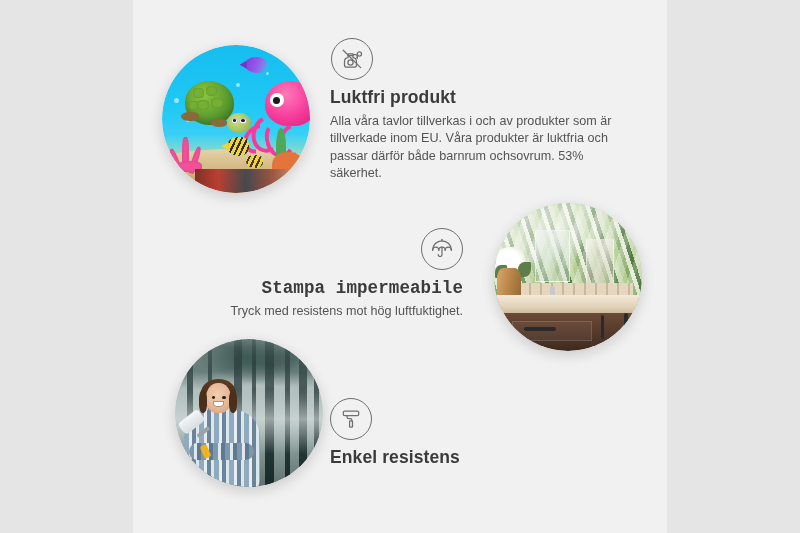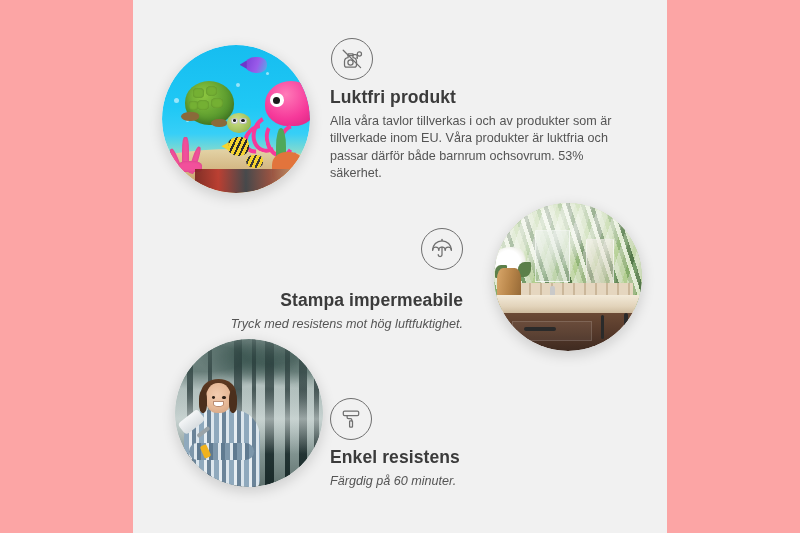--- a/index.html
+++ b/index.html
@@ -11,21 +11,21 @@
     width: 800px;
     height: 533px;
     font-family: "Liberation Sans", sans-serif;
     overflow: hidden;
   }
 
   #stage {
     position: relative;
     width: 800px;
     height: 533px;
-    background: #fca5a5;
+    background: #e5e5e5;
   }
 
   
   .panel {
     position: absolute;
     left: 133px;
     top: 0;
     width: 534px;
     height: 533px;
     background: #f1f1f1;
@@ -321,26 +321,26 @@
     color: #545454;
   }
 
   
   #feature-odour { left: 330px; top: 38px; width: 300px; }
   #feature-odour .icon-circle { margin-left: 1px; }
 
   
   #feature-water { left: 180px; top: 228px; width: 283px; text-align: right; }
   #feature-water .icon-row { display:flex; justify-content:flex-end; }
-  #feature-water .feat-title { margin-top: 20px; }
+  #feature-water .feat-title { margin-top: 8px; font-family: Liberation Mono, monospace; }
 
   
   #feature-mount { left: 330px; top: 398px; width: 280px; }
 
-  .nowrap { white-space: nowrap; font-style: italic; }
+  .nowrap { white-space: nowrap; }
 </style>
 </head>
 <body>
 
 <div id="stage">
 
   <div class="panel"></div>
 
   <div class="medallion" id="med-ocean">
     <div class="photo">
@@ -494,16 +494,15 @@
         <svg width="26" height="26" viewBox="0 0 26 26" aria-hidden="true">
           <g fill="none" stroke="#6f6f6f" stroke-width="1.25" stroke-linecap="round" stroke-linejoin="round">
             <rect x="5.3" y="5.0" width="15.4" height="4.6" rx="1.3"></rect>
             <path d="M9.1 9.6v1.7a1.3 1.3 0 0 0 1.3 1.3h2.1a1.3 1.3 0 0 1 1.3 1.3v0.9"></path>
             <rect x="11.6" y="14.8" width="2.9" height="6.4" rx="0.7"></rect>
           </g>
         </svg>
       </div>
     </div>
     <div class="feat-title">Enkel resistens</div>
-    <div class="feat-body nowrap">Färgdig på 60 minuter.</div>
   </div>
 
 </div>
 
 </body></html>

